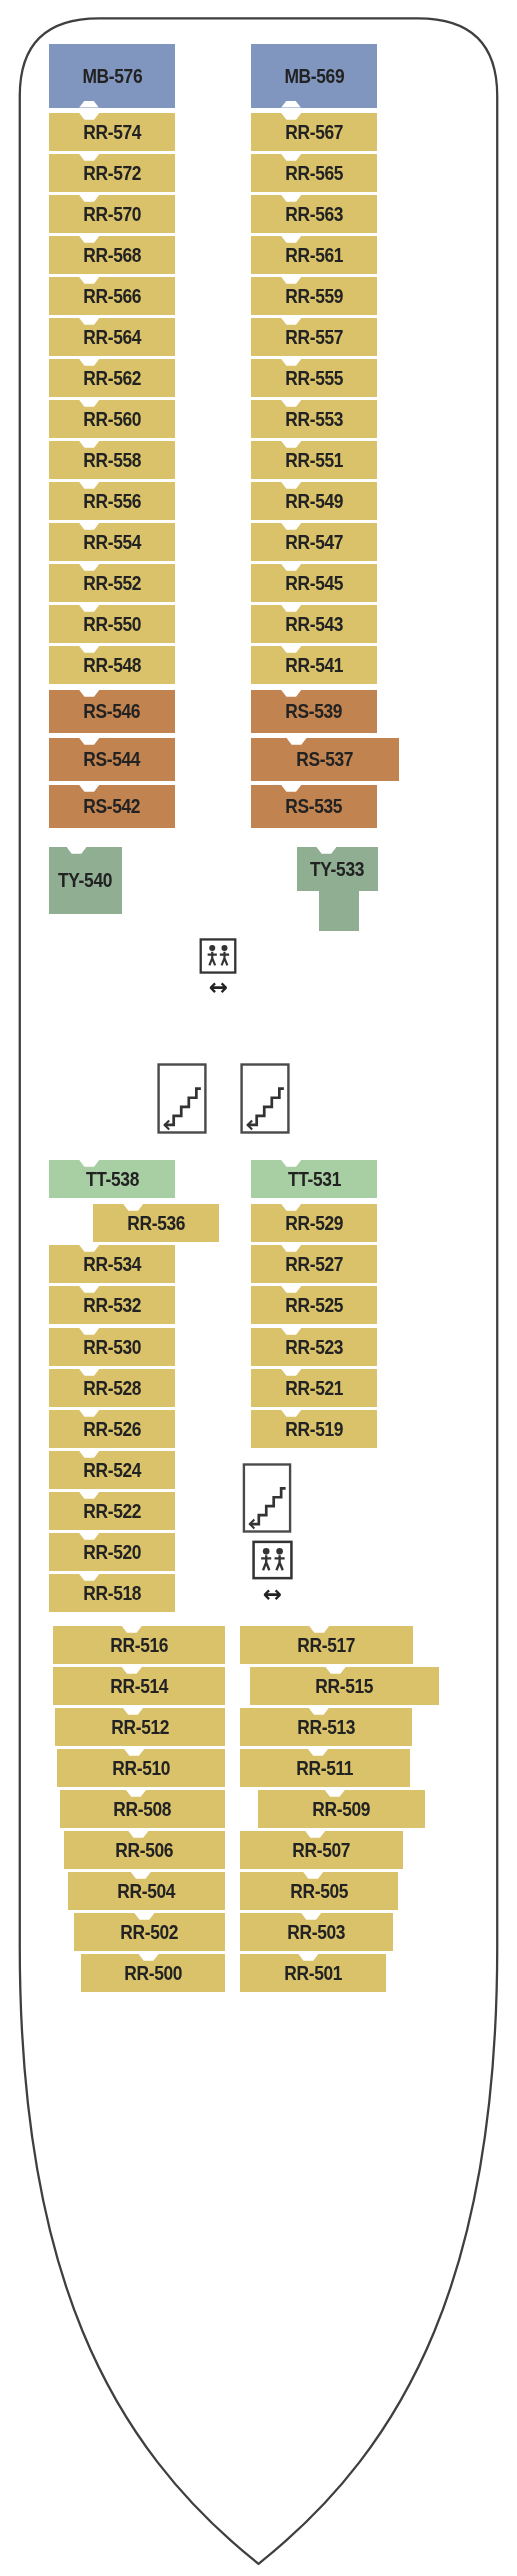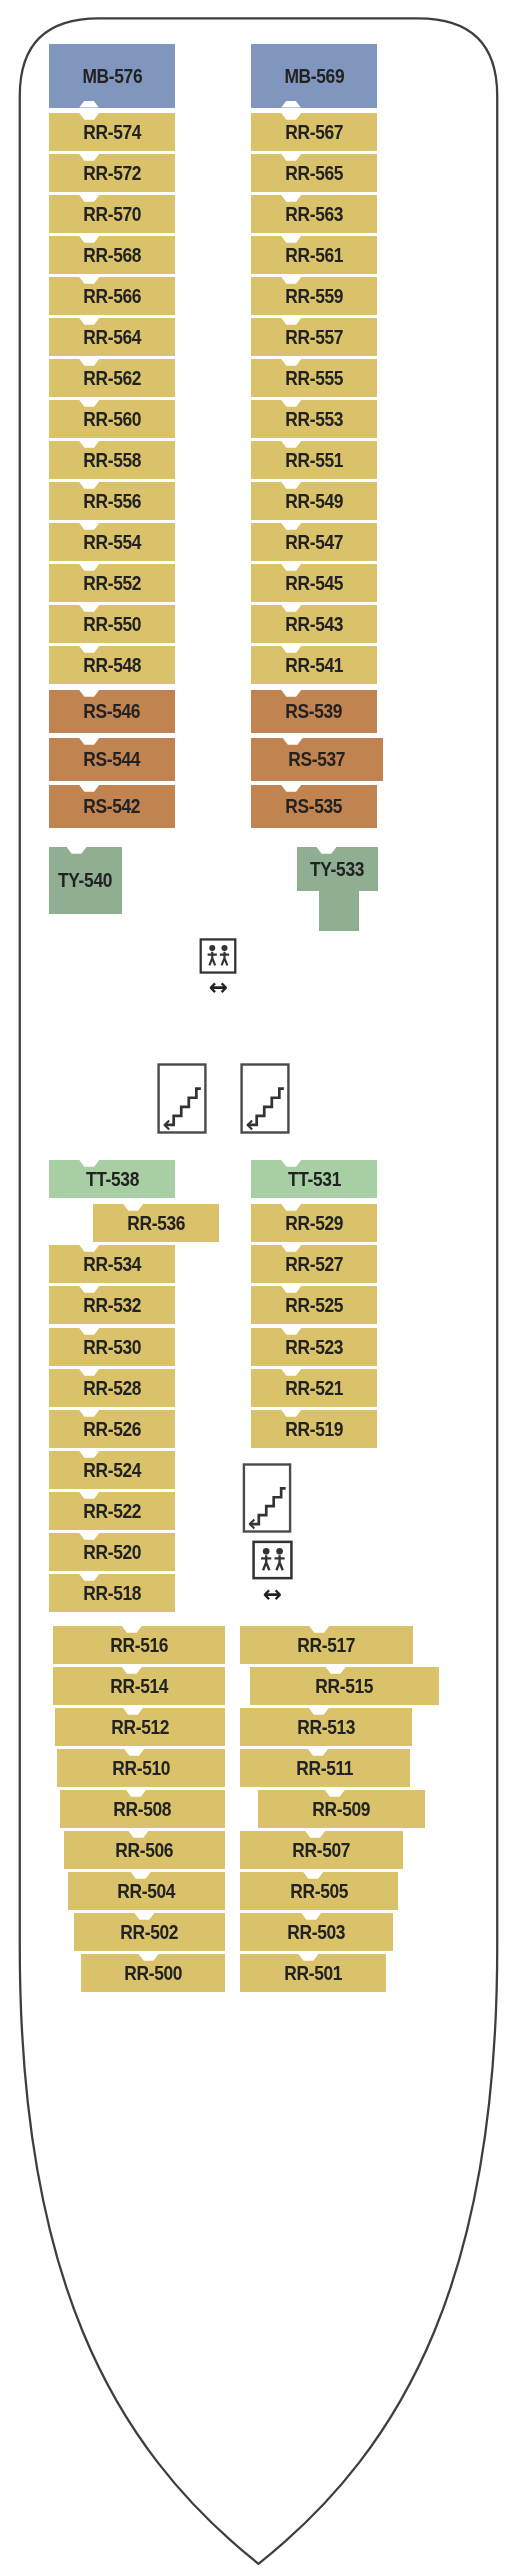--- a/index.html
+++ b/index.html
@@ -187,21 +187,21 @@
         <span class="lbl">RS-544</span>
       </div>
       <div class="cabin" style="left: 49px; top: 785px; width: 126px; height: 43px; background: rgb(193, 131, 80);">
         <span class="notch" style="left: 24%;"></span>
         <span class="lbl">RS-542</span>
       </div>
       <div class="cabin" style="left: 251px; top: 690px; width: 126px; height: 43px; background: rgb(193, 131, 80);">
         <span class="notch" style="left: 24%;"></span>
         <span class="lbl">RS-539</span>
       </div>
-      <div class="cabin" style="left: 251px; top: 738px; width: 132px; height: 43px; background: rgb(193, 131, 80);">
+      <div class="cabin" style="left: 251px; top: 738px; width: 148px; height: 43px; background: rgb(193, 131, 80);">
         <span class="notch" style="left: 24%;"></span>
         <span class="lbl">RS-537</span>
       </div>
       <div class="cabin" style="left: 251px; top: 785px; width: 126px; height: 43px; background: rgb(193, 131, 80);">
         <span class="notch" style="left: 24%;"></span>
         <span class="lbl">RS-535</span>
       </div>
       <div class="cabin" style="left: 49px; top: 847px; width: 73px; height: 67px; background: rgb(143, 174, 146);">
         <span class="notch" style="left: 24%;"></span>
         <span class="lbl">TY-540</span>

